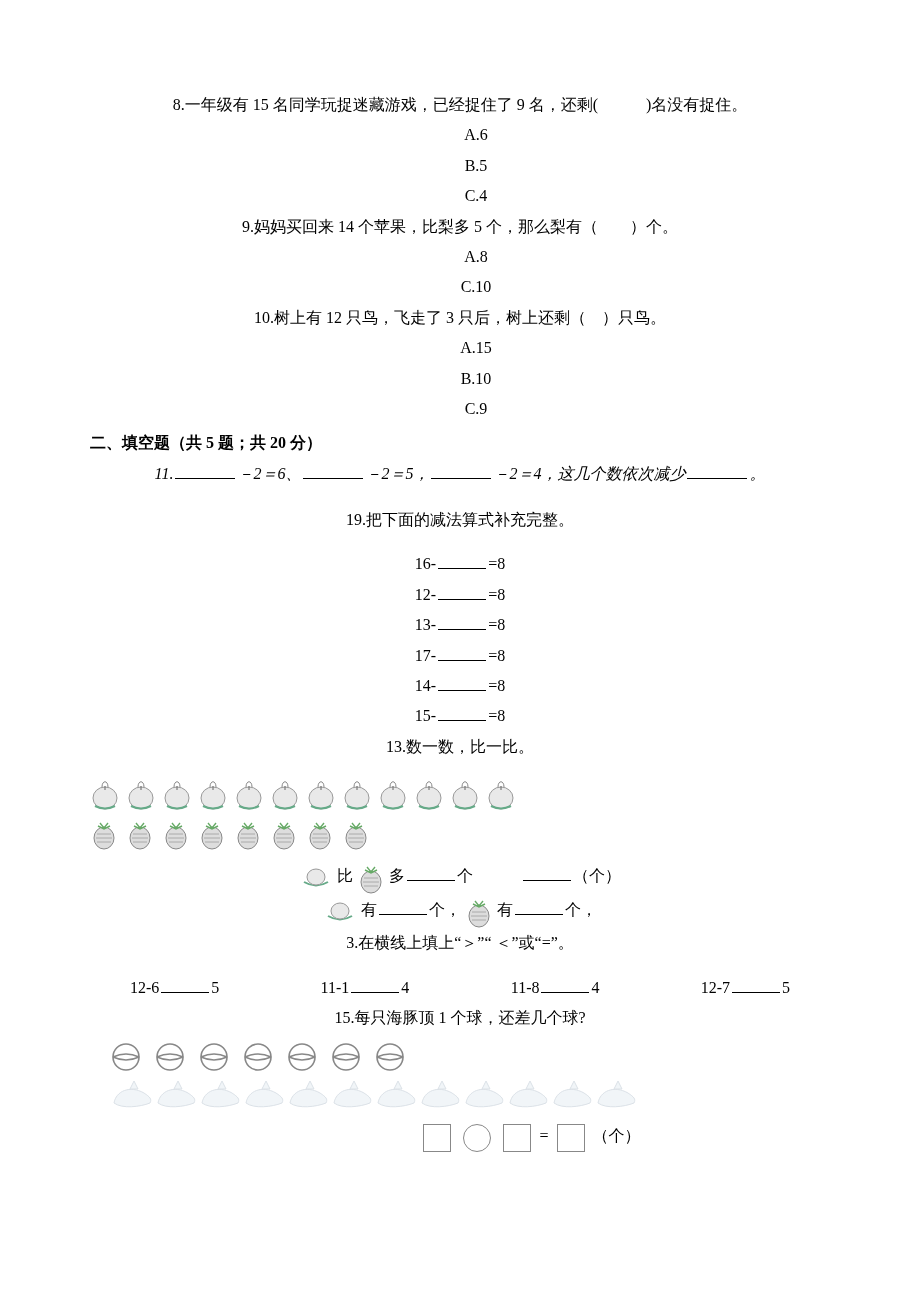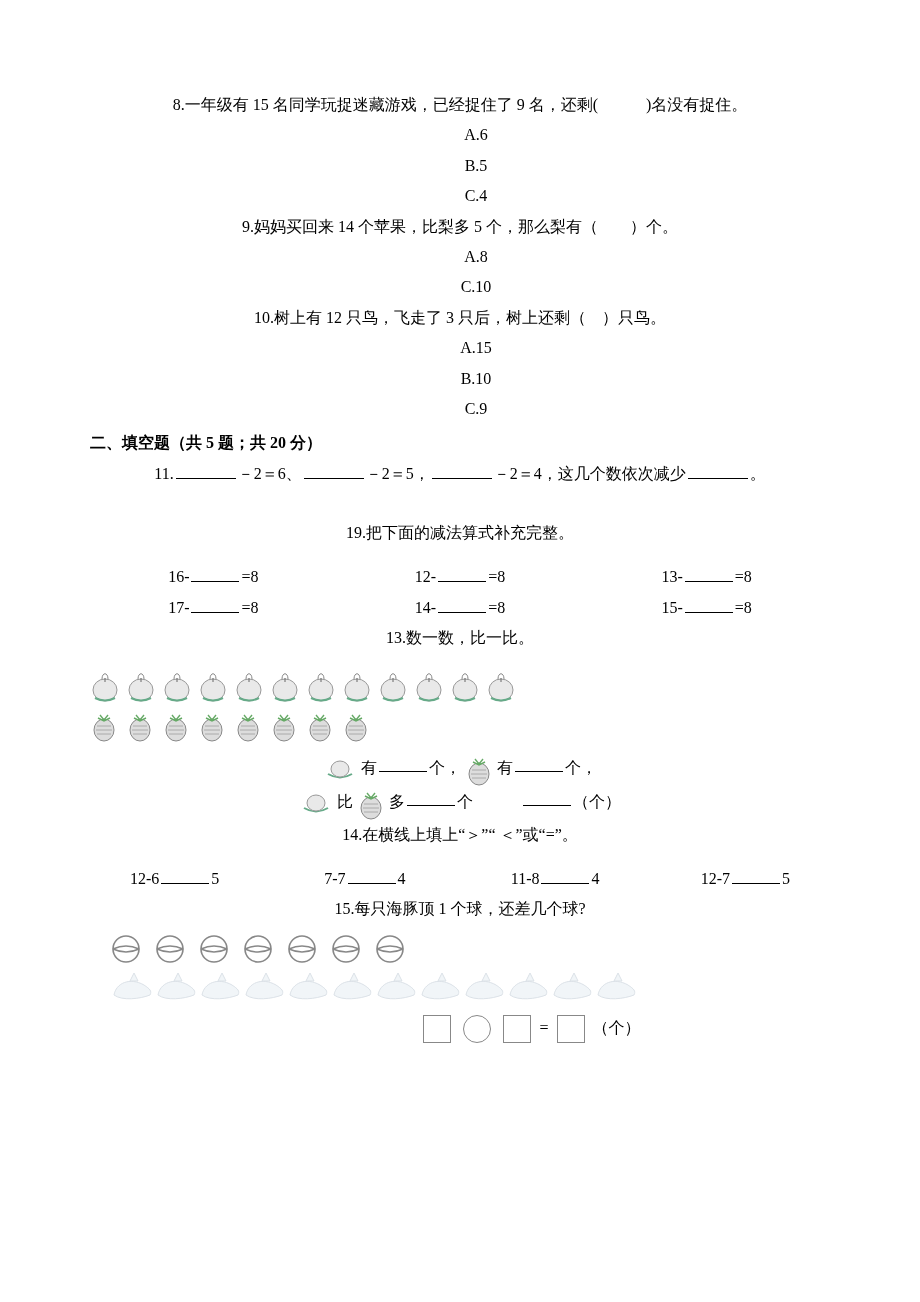--- a/index.html
+++ b/index.html
@@ -18,21 +18,21 @@
   .section-head { font-weight: bold; margin-top: 4px; }
   .blank {
     display: inline-block;
     border-bottom: 1px solid #000;
     min-width: 60px;
     height: 1.1em;
     vertical-align: baseline;
     margin: 0 2px;
   }
   .blank.s { min-width: 48px; }
-  .row3 { display: flex; }
+  .row3 { display: flex; flex-direction: column; }
   .row3 .cell { flex: 1; }
   .row4 { display: flex; gap: 21px; }
   .row4 .cell { flex: 1; }
   .img-area { margin: 8px 0; }
   .apple-row, .pine-row, .ball-row, .dolphin-row {
     display: flex;
     gap: 6px;
     margin: 4px 0;
   }
   svg.ic { width: 30px; height: 36px; }
@@ -98,21 +98,21 @@
 
 <div class="question">
   <div>10.树上有 12 只鸟，飞走了 3 只后，树上还剩（　）只鸟。</div>
   <div class="opt">A.15</div>
   <div class="opt">B.10</div>
   <div class="opt">C.9</div>
 </div>
 
 <div class="section-head">二、填空题（共 5 题；共 20 分）</div>
 
-<div class="question" style="margin-bottom:29px;">
+<div class="question" style="margin-bottom:16px;font-style:italic;">
   <span>11.</span><span class="blank"></span><span>－2＝6、</span><span class="blank"></span><span>－2＝5，</span><span class="blank"></span><span>－2＝4，这几个数依次减少</span><span class="blank"></span><span>。</span>
 </div>
 
 <div class="question">
   <div style="margin-bottom:14px;">19.把下面的减法算式补充完整。</div>
   <div class="row3">
     <div class="cell"><span>16-</span><span class="blank s"></span><span>=8</span></div>
     <div class="cell"><span>12-</span><span class="blank s"></span><span>=8</span></div>
     <div class="cell"><span>13-</span><span class="blank s"></span><span>=8</span></div>
   </div>
@@ -190,51 +190,51 @@
           <use href="#pine-g"></use>
         </svg>
       </div>
   </div>
   <div>
     <span class="inline-icons">
         <svg class="icl">
           <use href="#apple-sm"></use>
         </svg>
       </span>
-    <span>有</span><span class="blank s"></span><span>个，</span>
+    <span>比</span>
     <span class="inline-icons">
         <svg class="icp">
           <use href="#pine-g"></use>
         </svg>
       </span>
-    <span>有</span><span class="blank s"></span><span>个，</span>
+    <span>多</span><span class="blank s"></span><span>个</span>
+    <span style="display:inline-block; width:40px;"></span>
+    <span class="blank s"></span><span>（个）</span>
   </div>
   <div>
     <span class="inline-icons">
         <svg class="icl">
           <use href="#apple-sm"></use>
         </svg>
       </span>
-    <span>比</span>
+    <span>有</span><span class="blank s"></span><span>个，</span>
     <span class="inline-icons">
         <svg class="icp">
           <use href="#pine-g"></use>
         </svg>
       </span>
-    <span>多</span><span class="blank s"></span><span>个</span>
-    <span style="display:inline-block; width:40px;"></span>
-    <span class="blank s"></span><span>（个）</span>
-  </div>
-</div>
-
-<div class="question">
-  <div style="margin-bottom:14px;">14.在横线上填上“＞”“ ＜”或“=”。</div>
+    <span>有</span><span class="blank s"></span><span>个，</span>
+  </div>
+</div>
+
+<div class="question">
+  <div style="margin-bottom:14px;">3.在横线上填上“＞”“ ＜”或“=”。</div>
   <div class="row4">
     <div class="cell"><span>12-6</span><span class="blank s"></span><span>5</span></div>
-    <div class="cell"><span>7-7</span><span class="blank s"></span><span>4</span></div>
+    <div class="cell"><span>11-1</span><span class="blank s"></span><span>4</span></div>
     <div class="cell"><span>11-8</span><span class="blank s"></span><span>4</span></div>
     <div class="cell"><span>12-7</span><span class="blank s"></span><span>5</span></div>
   </div>
 </div>
 
 <div class="question">
   <div>15.每只海豚顶 1 个球，还差几个球?</div>
   <div class="img-area" style="padding-left:20px;">
     <div class="ball-row" id="ball-row" style="gap:12px;">
         <svg class="ball">

